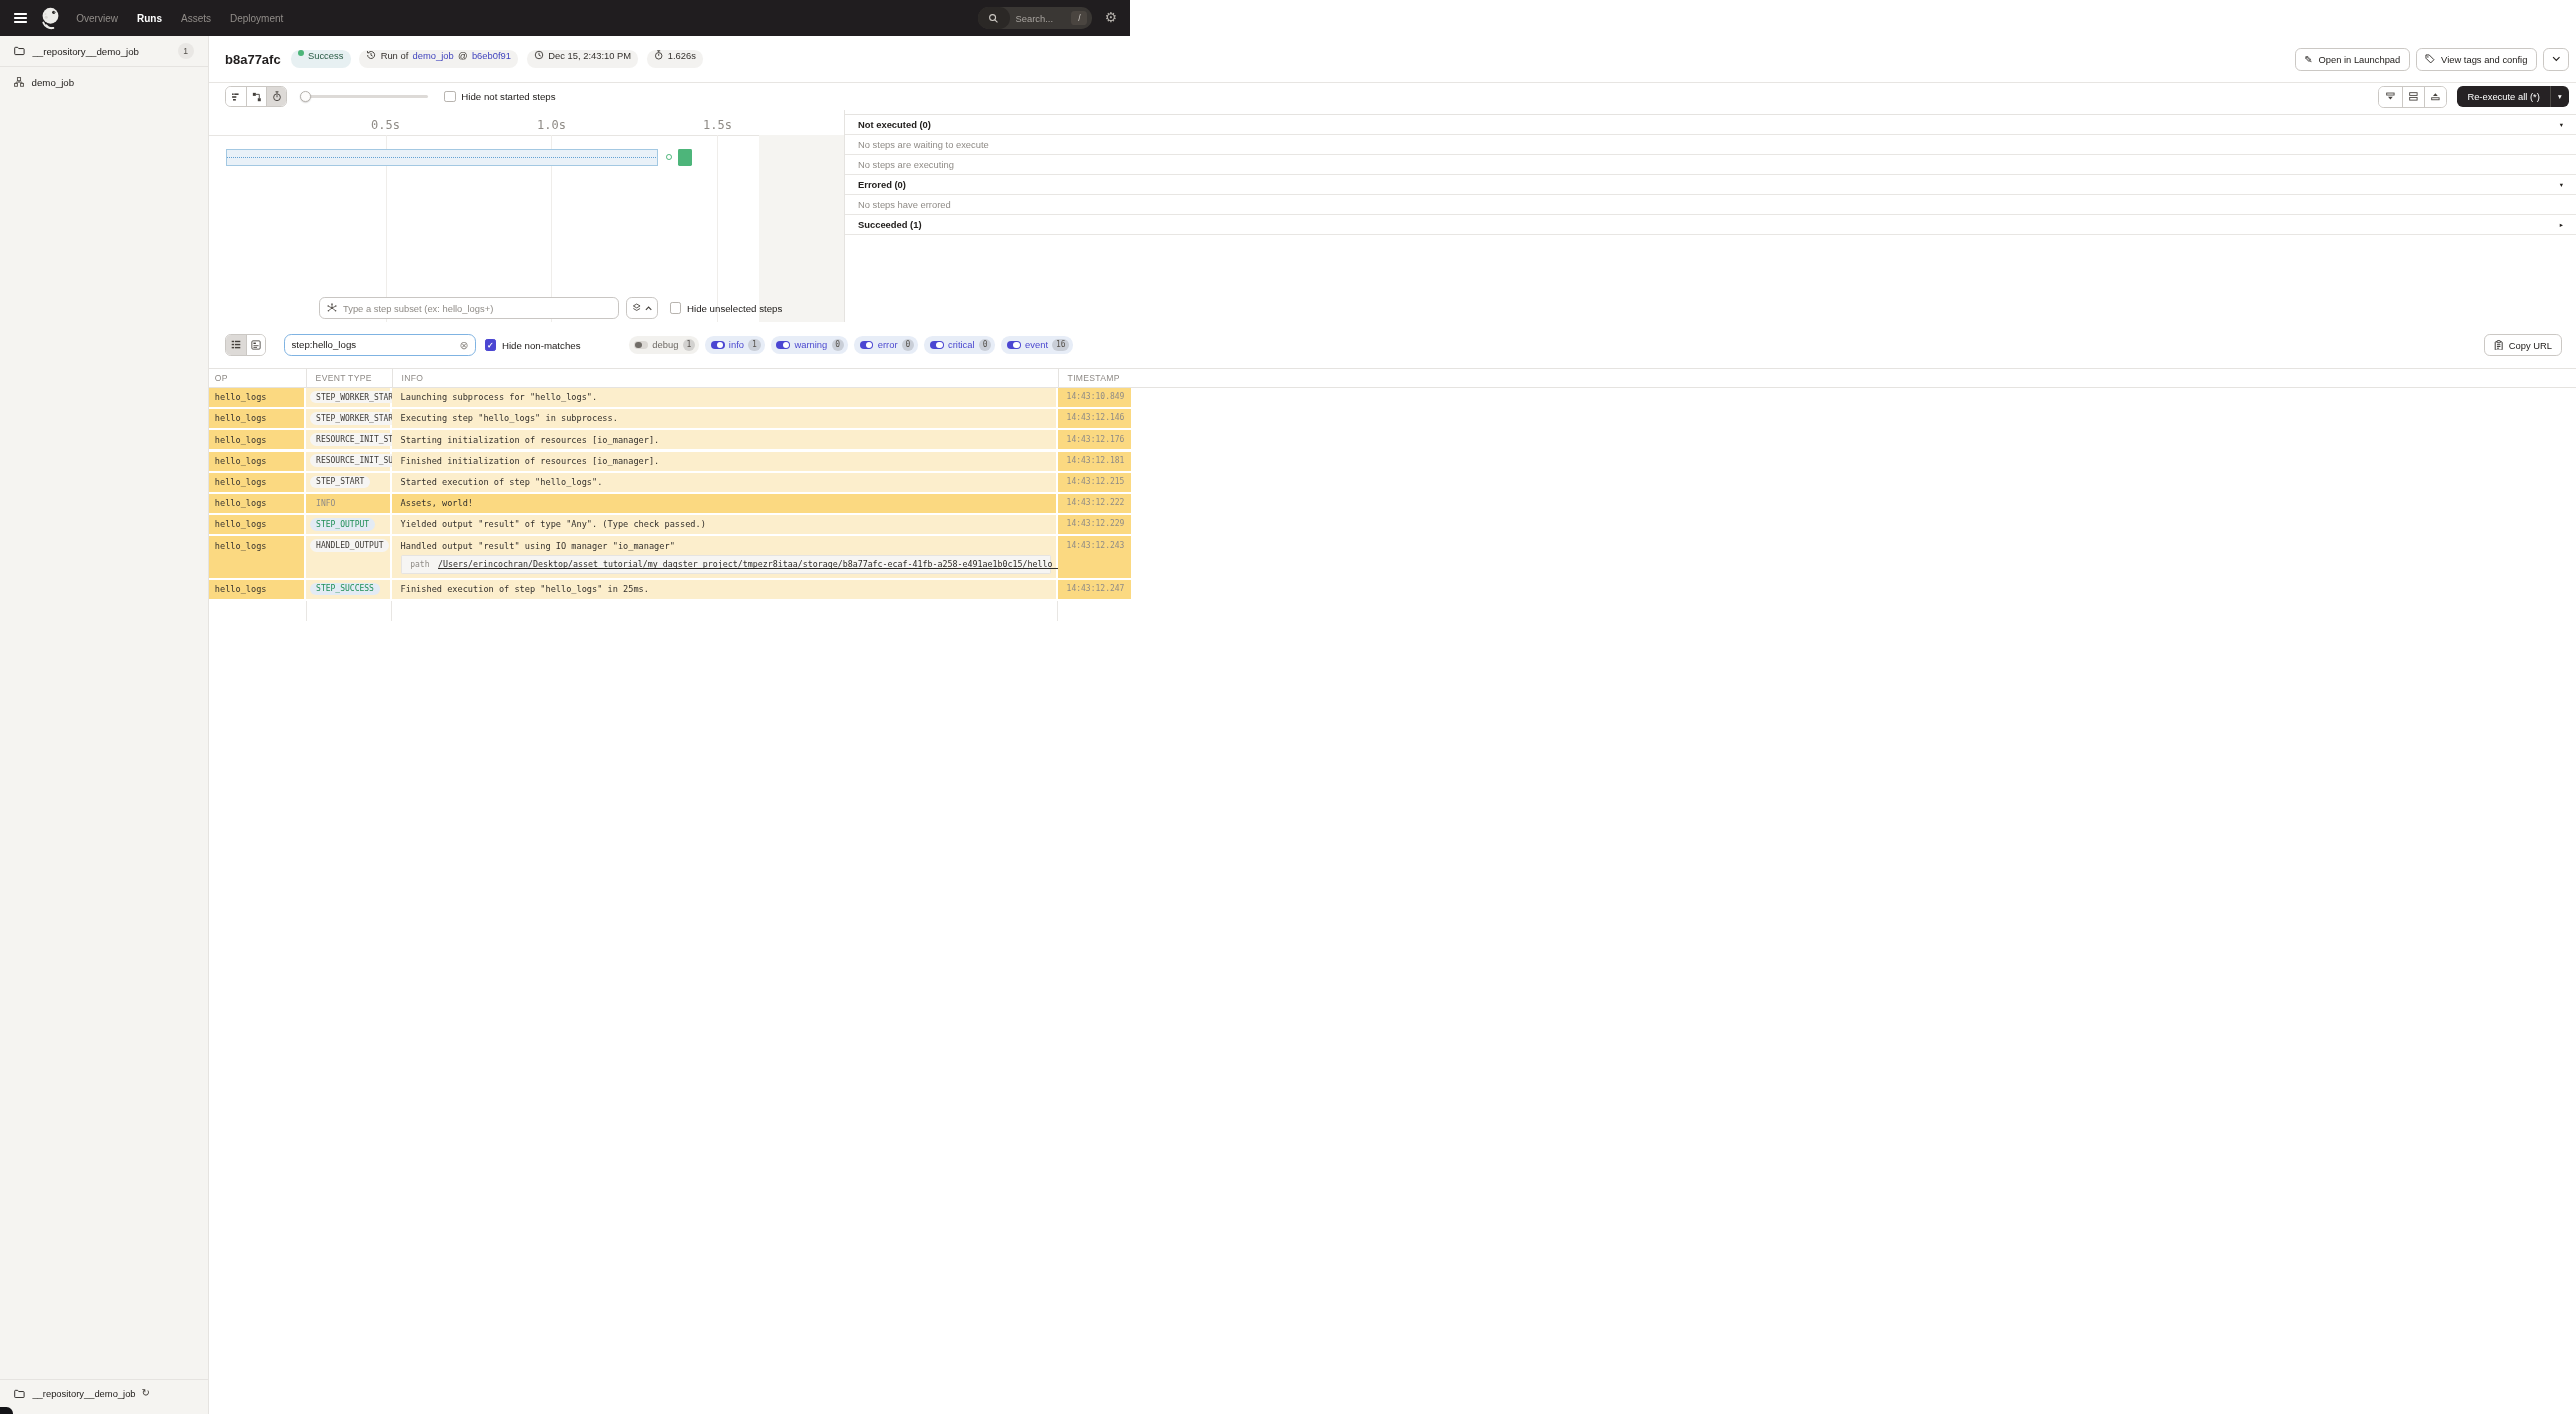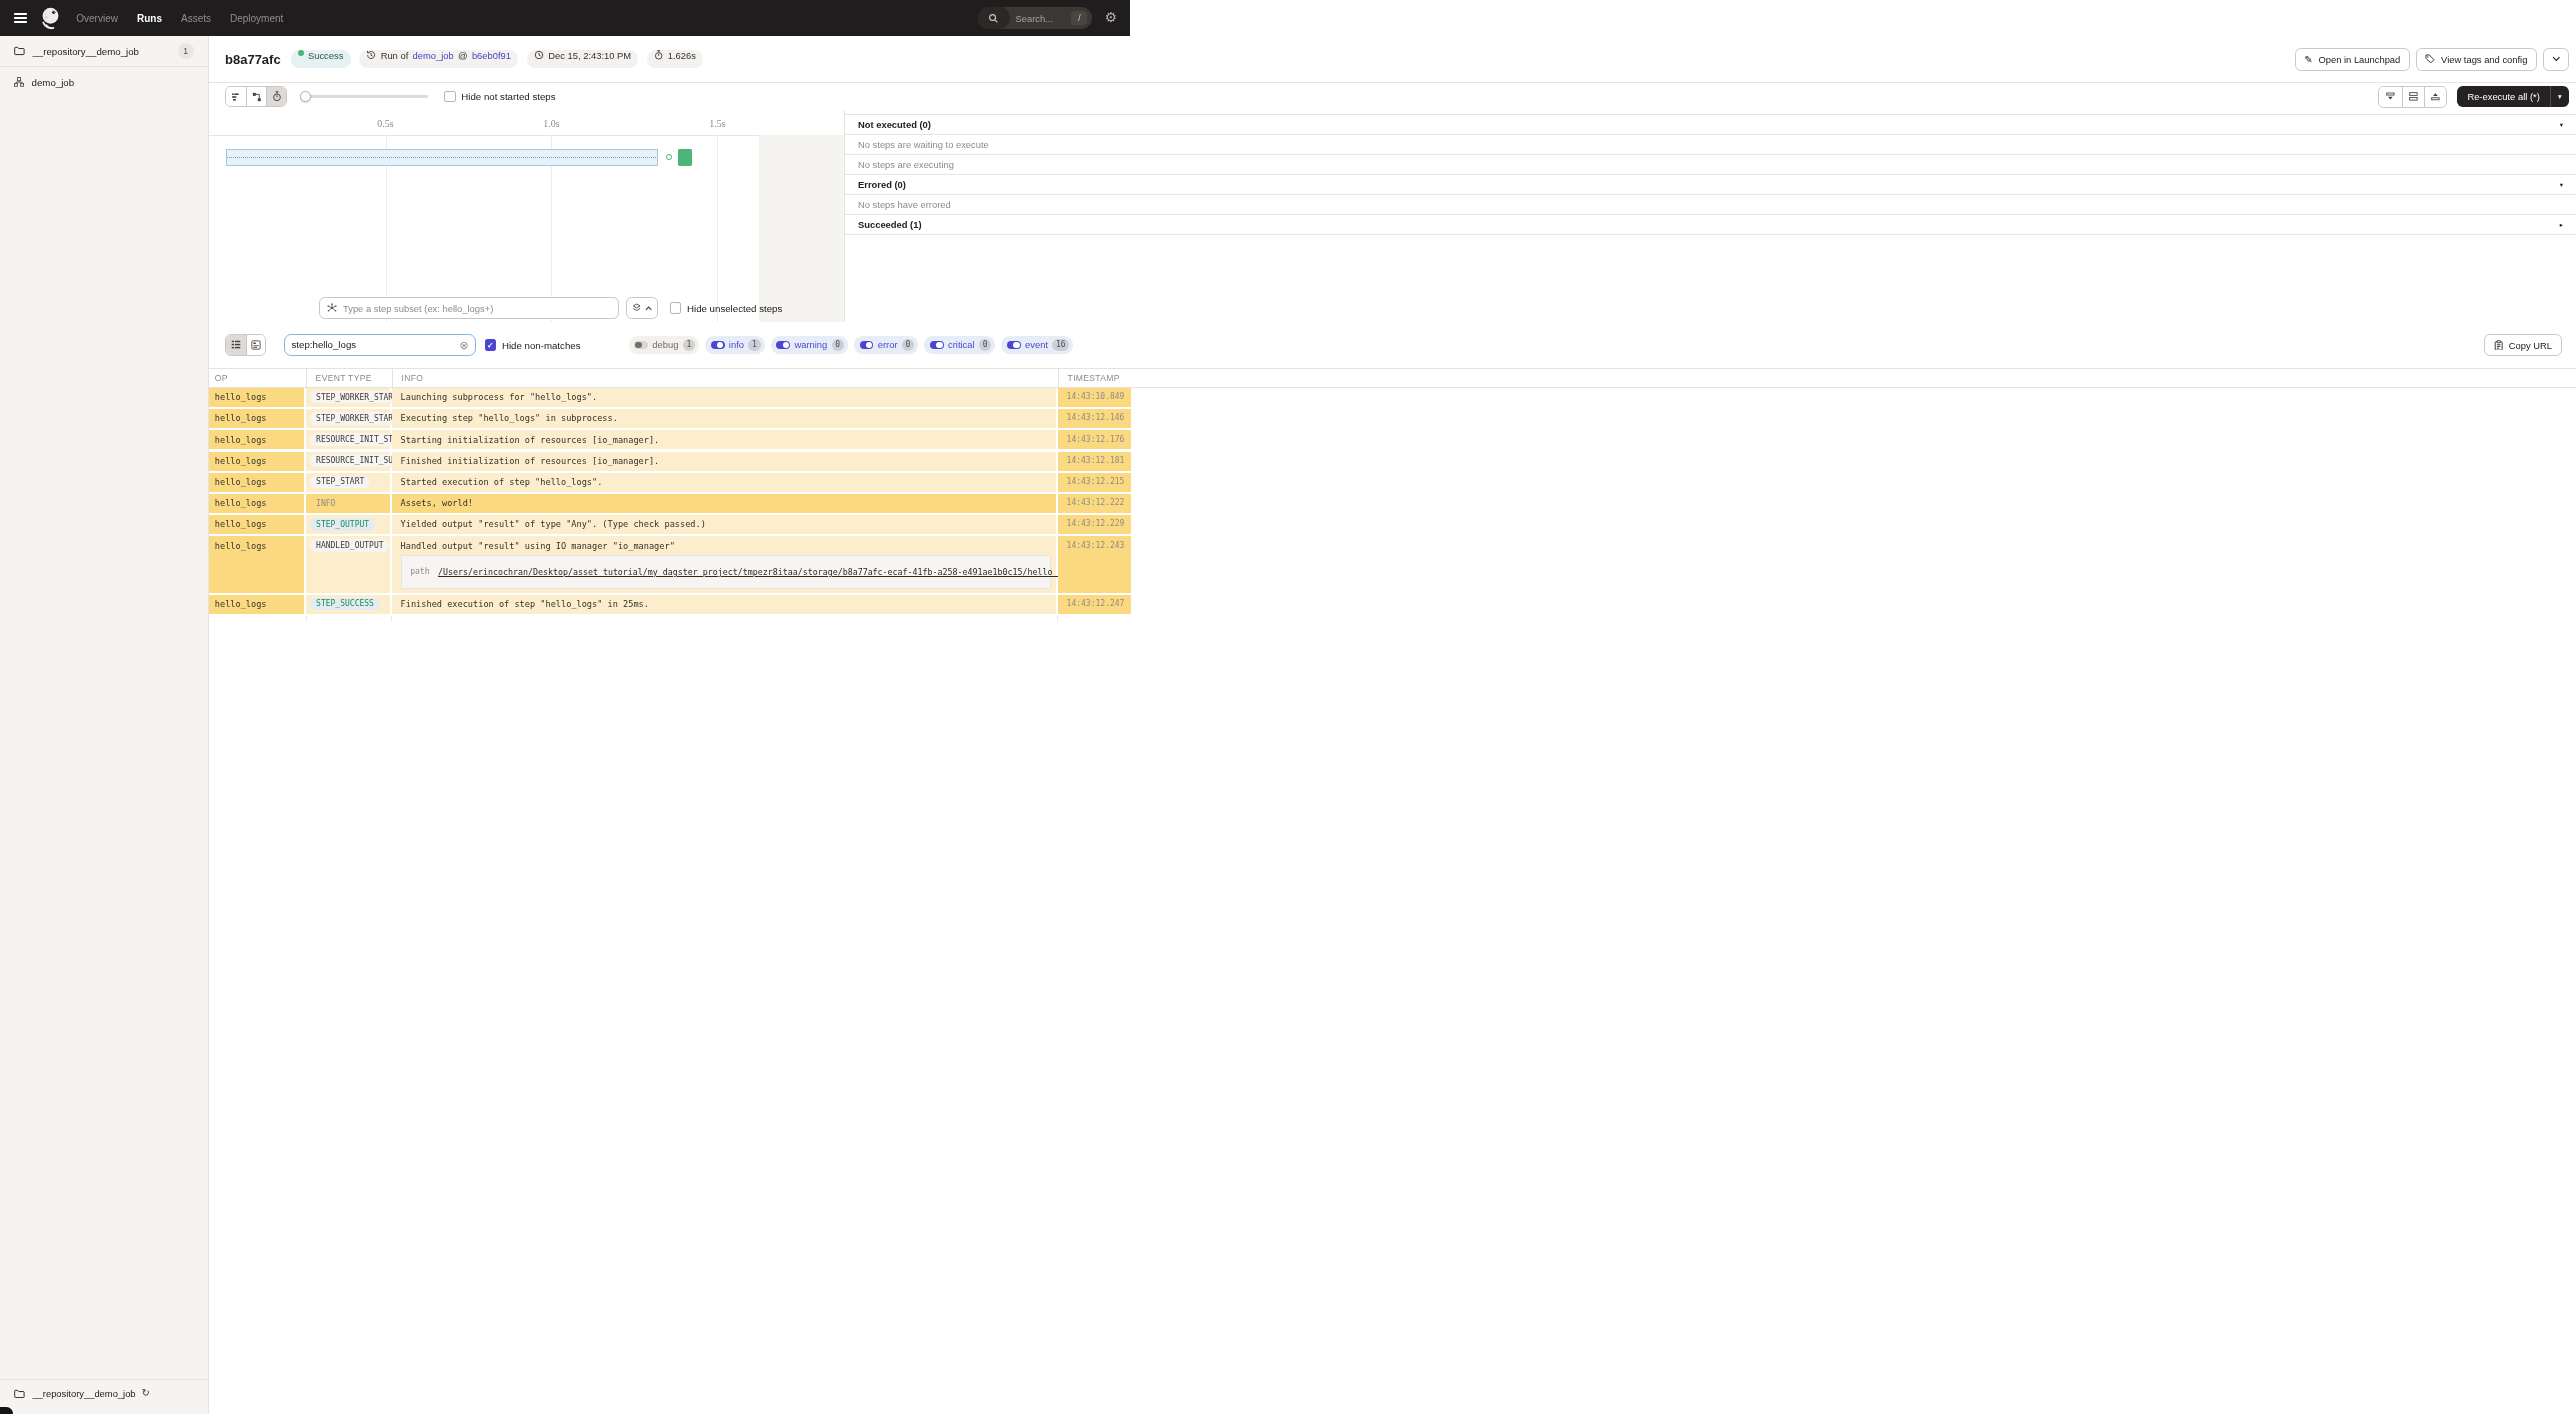--- a/index.html
+++ b/index.html
@@ -73,21 +73,21 @@
   .chk-row label { font-size:9.7px; color:#23201e; margin-left:5.8px; cursor:pointer; }
   .toolbar-right { margin-left:auto; display:flex; align-items:center; gap:10px; }
   .dark-btn { display:flex; height:21.6px; border-radius:5.8px; background:#262224; color:#fff; overflow:hidden; cursor:pointer; }
   .dark-btn .lab { padding:0 10px; display:flex; align-items:center; font-size:9.4px; font-weight:500; }
   .dark-btn .caret { width:19px; display:flex; align-items:center; justify-content:center; border-left:0.7px solid #4d4a47; font-size:7.2px; }
 
   
   .gantt-wrap { position:relative; height:212px; border-bottom:0.7px solid #e5e3e0; }
   .gantt-pane { position:absolute; left:0; top:0; width:636px; height:212px; border-right:0.7px solid #e5e3e0; background:#fff; overflow:hidden; }
   .axis-line { position:absolute; left:0; right:0; top:24.5px; height:0.7px; background:#e7e5e2; }
-  .tick-label { position:absolute; top:8px; width:29px; text-align:center; font-size:10px; color:#8f8b86;font-family:Liberation Serif, serif; }
+  .tick-label { position:absolute; top:8px; width:29px; text-align:center; font-size:12px; color:#8f8b86; }
   .gridline { position:absolute; top:25px; bottom:0; width:0.7px; background:#efedea; }
   .afterrun { position:absolute; left:550px; width:85px; top:25px; bottom:0; background:#f5f4f1; }
   .sel-region { position:absolute; left:16.6px; top:39px; width:432px; height:16.6px; background:#e9f1f8; border:0.7px solid #a3c8e2; }
   .wait-dots { position:absolute; left:0.7px; right:0.7px; top:6.5px; border-top:1.4px dotted #64a1d3; }
   .marker-circle { position:absolute; left:457px; top:44px; width:5.8px; height:5.8px; border:1.4px solid #4cb579; background:#fff; border-radius:50%; }
   .step-bar { position:absolute; left:469px; top:39px; width:13.7px; height:16.6px; background:#4db57a; border-radius:1.4px; cursor:pointer; }
   .subset-row { position:absolute; left:110px; top:187px; display:flex; align-items:center; }
   .subset-input { width:300px; height:22.3px; border:0.7px solid #c9c6c3; border-radius:5.8px; background:#fff;
     display:flex; align-items:center; gap:5.8px; padding:0 7.2px; }
   .subset-input input { border:none; outline:none; flex:1; font-size:9.4px; font-family:inherit; color:#23201e; background:transparent; }
@@ -147,21 +147,21 @@
     font-family:"DejaVu Sans Mono", monospace; font-size:8.6px; color:#38342f; }
   .c-type { background:#fceecc; border-right:2.2px solid #fff; padding:2.9px 2.9px 2.9px 4.3px; }
   .c-info { background:#fceecc; border-right:2.2px solid #fff; padding:4.3px 5px 3.6px 8.6px; flex-direction:column; align-items:stretch; }
   .c-ts { background:#fbd981; padding:4.3px 2.9px 2.9px 8.6px; font-family:"DejaVu Sans Mono", monospace; font-size:8px; color:#8f8b86; }
   .log-row.hl .c-type, .log-row.hl .c-info { background:#fbd981; }
   .type-pill { display:inline-block; background:#f6f5f3; border-radius:7.2px; padding:1.8px 5.8px;
     font-family:"DejaVu Sans Mono", monospace; font-size:8px; color:#3f3b36; white-space:nowrap; }
   .type-pill.success { background:#e3ebf4; color:#1e8e55; }
   .type-plain { font-family:"DejaVu Sans Mono", monospace; font-size:8px; color:#8f8b86; padding:2.2px 0 0 5.8px; }
   .info-text { font-family:"DejaVu Sans Mono", monospace; font-size:8.6px; color:#33302c; }
-  .path-box { margin-top:4.3px; height:34px; background:#f6f5f3; border:0.7px solid #e6e4e1; border-radius:1.4px;
+  .path-box { margin-top:4.3px; height:19px; background:#f6f5f3; border:0.7px solid #e6e4e1; border-radius:1.4px;
     display:flex; align-items:center; padding:0 5.8px 0 0; }
   .path-label { font-family:"DejaVu Sans Mono", monospace; font-size:8px; color:#8f8b86; padding:0 8.6px; }
   .path-link { font-family:"DejaVu Sans Mono", monospace; font-size:8.3px; color:#2e2b27; text-decoration:underline; cursor:pointer; white-space:nowrap; }
   .path-copy { margin-left:5.8px; cursor:pointer; color:#6b6762; }
   .tbl-filler { flex:1; position:relative; }
   .tbl-filler i { position:absolute; top:0; bottom:0; width:0.7px; background:#e8e6e3; }
 </style>
 </head>
 <body>
 

